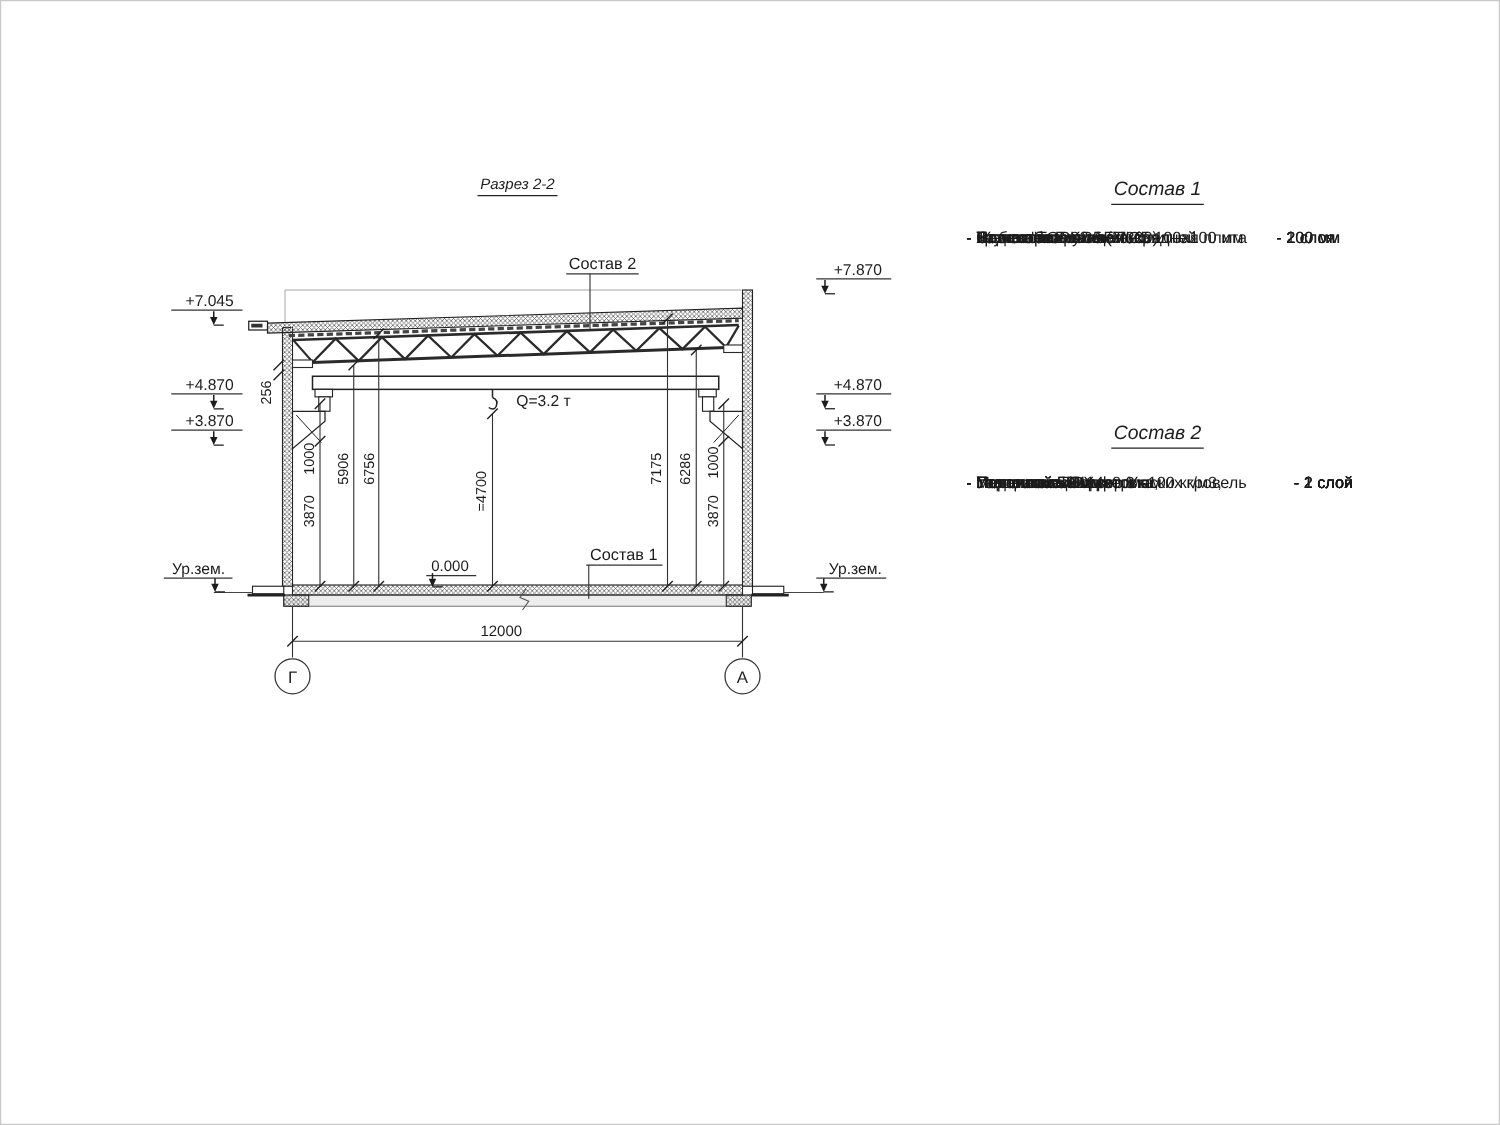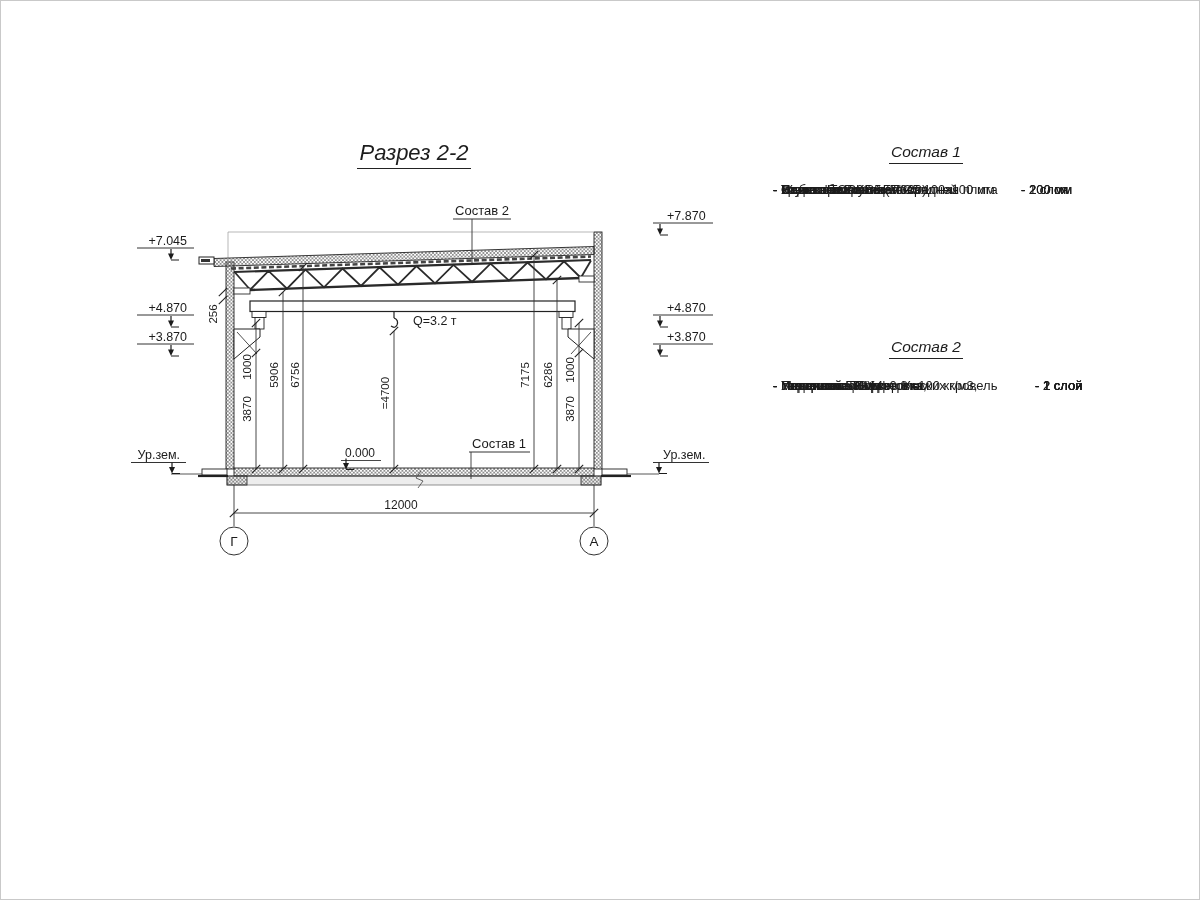--- a/index.html
+++ b/index.html
@@ -6,21 +6,21 @@
   .page{
     position:relative; width:1198px; height:898px;
     border:1px solid #c9c9c9; background:#fff; overflow:hidden;
     font-family:"Liberation Sans", sans-serif; color:#1c1c1c;
   }
   .abs{position:absolute;}
   .hd{
     font-style:italic; font-size:15.5px; text-align:center;
   }
   .hd span{display:inline-block; border-bottom:1.4px solid #222; padding:0 2px 2px 2px;}
-  .title{font-size:22px;}
+  .title{font-size:12px;}
   .mat-list{width:330px; font-size:13px; line-height:15.4px; white-space:nowrap;}
   .mat-list.s2{line-height:14.2px;}
   .mat-row{position:relative;}
   .mat-name{position:absolute; left:0;}
   .mat-row.indent .mat-name{left:9px;}
   .mat-val{position:absolute; left:248px;}
   .s2 .mat-val{left:262px;}
   svg text{font-family:"Liberation Sans", sans-serif; fill:#1c1c1c;}
 </style>
 </head>

